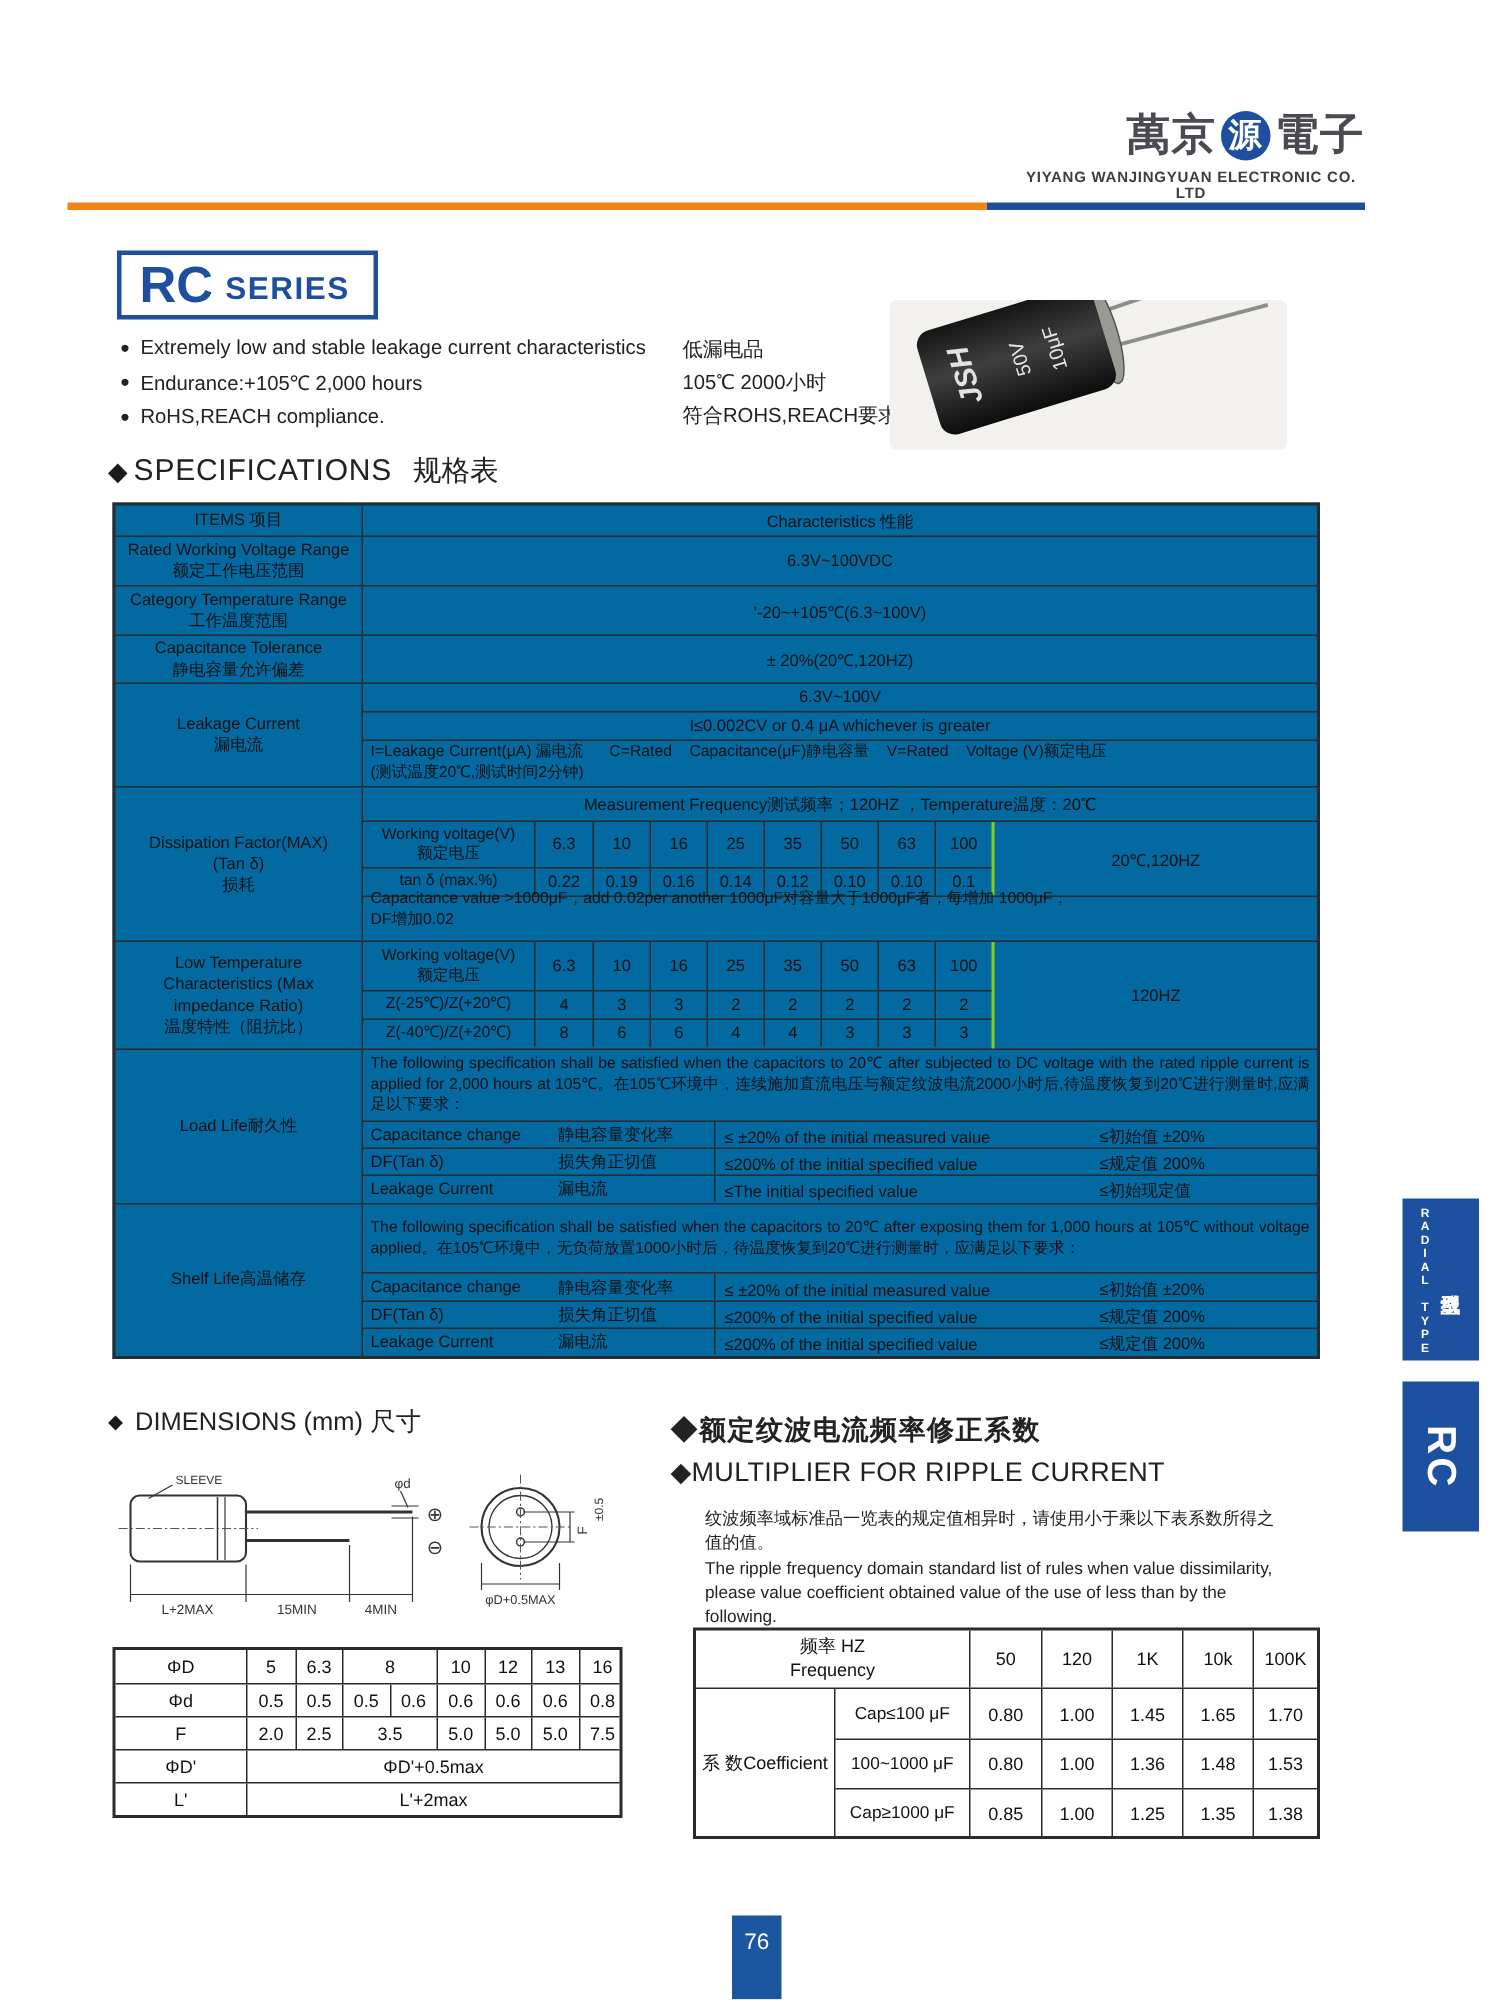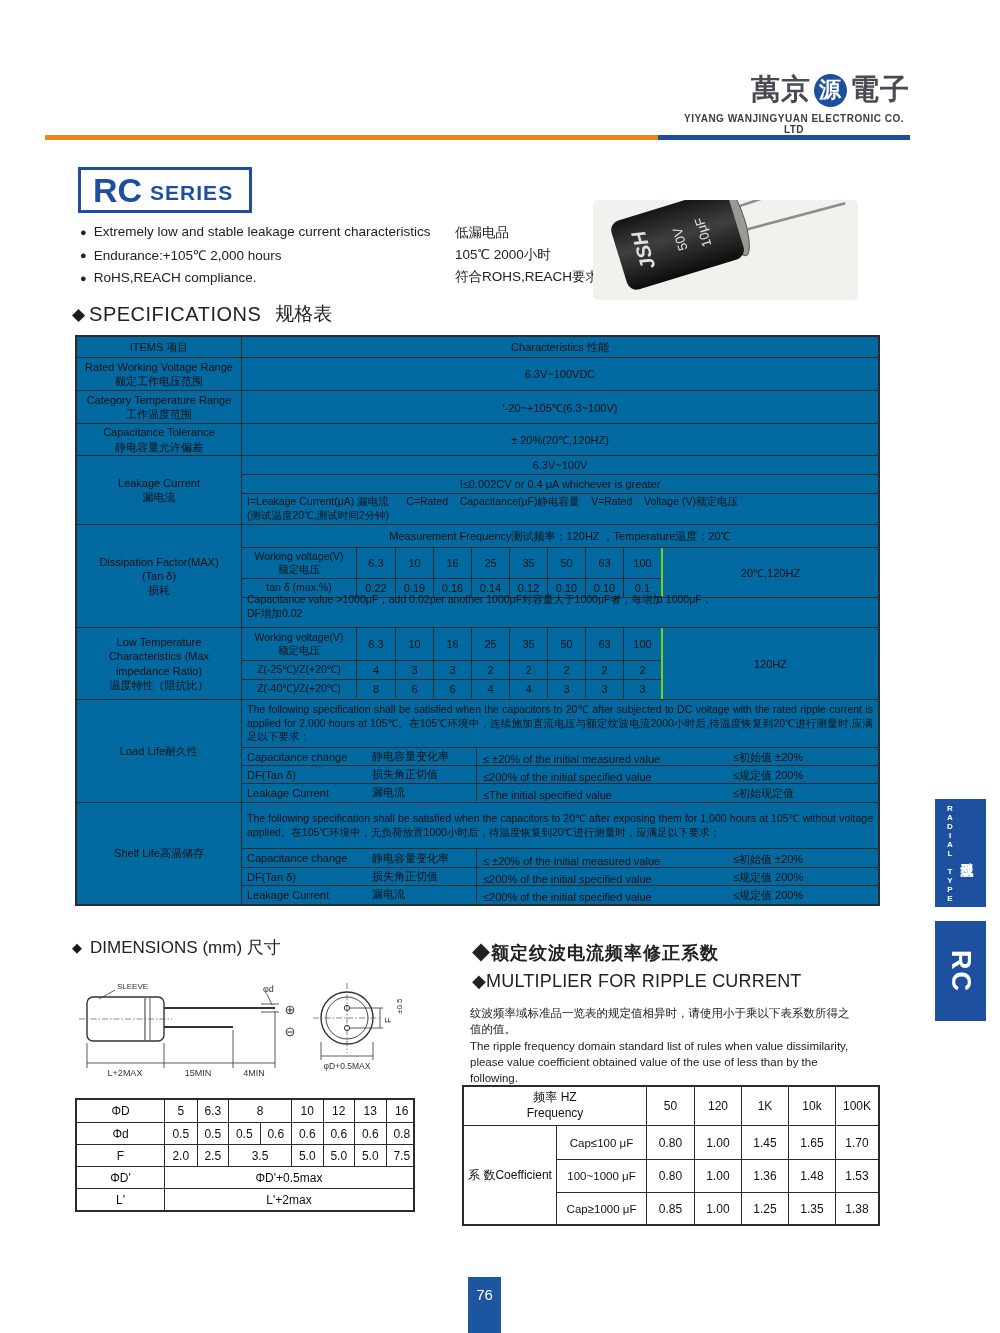--- a/index.html
+++ b/index.html
@@ -26,21 +26,21 @@
   .bullets-cn { left:455px; top:222px; font-size:13.5px; color:#222; line-height:22px; }
 
   
   .h-spec { left:72px; top:301px; display:flex; align-items:center; gap:4px; }
   .h-spec .dia { font-size:17px; }
   .h-spec .t-en { font-size:20px; letter-spacing:0.5px; color:#222; }
   .h-spec .t-cn { font-size:19px; margin-left:10px; color:#222; }
   .h-dim { left:72px; top:936px; display:flex; align-items:center; gap:8px; }
   .h-dim .dia { font-size:13px; }
   .h-dim .t { font-size:17px; color:#222; }
-  .h-rip { left:447px; top:941px; color:#222;margin-left:25px; }
+  .h-rip { left:447px; top:941px; color:#222; }
   .h-rip .l1 { font-size:18px; font-weight:bold; letter-spacing:1px; }
   .h-rip .l2 { font-size:18px; margin-top:5px; letter-spacing:0.2px; }
   .rip-para { left:470px; top:1005px; width:404px; font-size:11.5px; line-height:1.42; color:#222; text-align:justify; }
 
   
   .spec { left:75px; top:335px; width:805px; border:2px solid #2b2b2b; font-size:11px; color:#111; background:#0369a1; }
   .mrow { display:flex; }
   .mrow + .mrow { border-top:1px solid #2b2b2b; }
   .mlabel { flex:0 0 165px; border-right:1px solid #2b2b2b; display:flex; flex-direction:column; align-items:center; justify-content:center; text-align:center; line-height:1.3; padding:1px 2px; }
   .mbody { flex:1; min-width:0; display:flex; flex-direction:column; }
@@ -90,21 +90,21 @@
   .rbrow + .rbrow { border-top:1px solid #2b2b2b; }
   .rlbl { flex:0 0 90px; border-right:1px solid #2b2b2b; display:flex; align-items:center; justify-content:center; font-size:11.5px; }
 
   
   .tab { background:#1d509e; color:#fff; display:flex; align-items:center; justify-content:center; }
   .tab1 { left:935px; top:799px; width:51px; height:108px; gap:4px; }
   .vert-en { writing-mode:vertical-rl; text-orientation:upright; font-size:8px; font-weight:bold; letter-spacing:0px; line-height:1; }
   .vert-cn { writing-mode:vertical-rl; text-orientation:upright; font-size:13px; font-weight:bold; }
   .tab2 { left:935px; top:921px; width:51px; height:100px; }
   .rc-rot { transform:rotate(90deg); font-size:27px; font-weight:bold; letter-spacing:2px; }
-  .pagenum { left:468px; top:1277px; width:33px; height:56px; background:#1d56a0; color:#fff; font-size:15px; display:flex; justify-content:center; padding-top:9px; }
+  .pagenum { left:488px; top:1277px; width:33px; height:56px; background:#1d56a0; color:#fff; font-size:15px; display:flex; justify-content:center; padding-top:9px; }
 
   svg text { font-family:"Liberation Sans", sans-serif; }
 </style>
 </head>
 <body>
 
 <div class="page">
 
   <div class="abs logo-block">
     <div class="logo-line">

